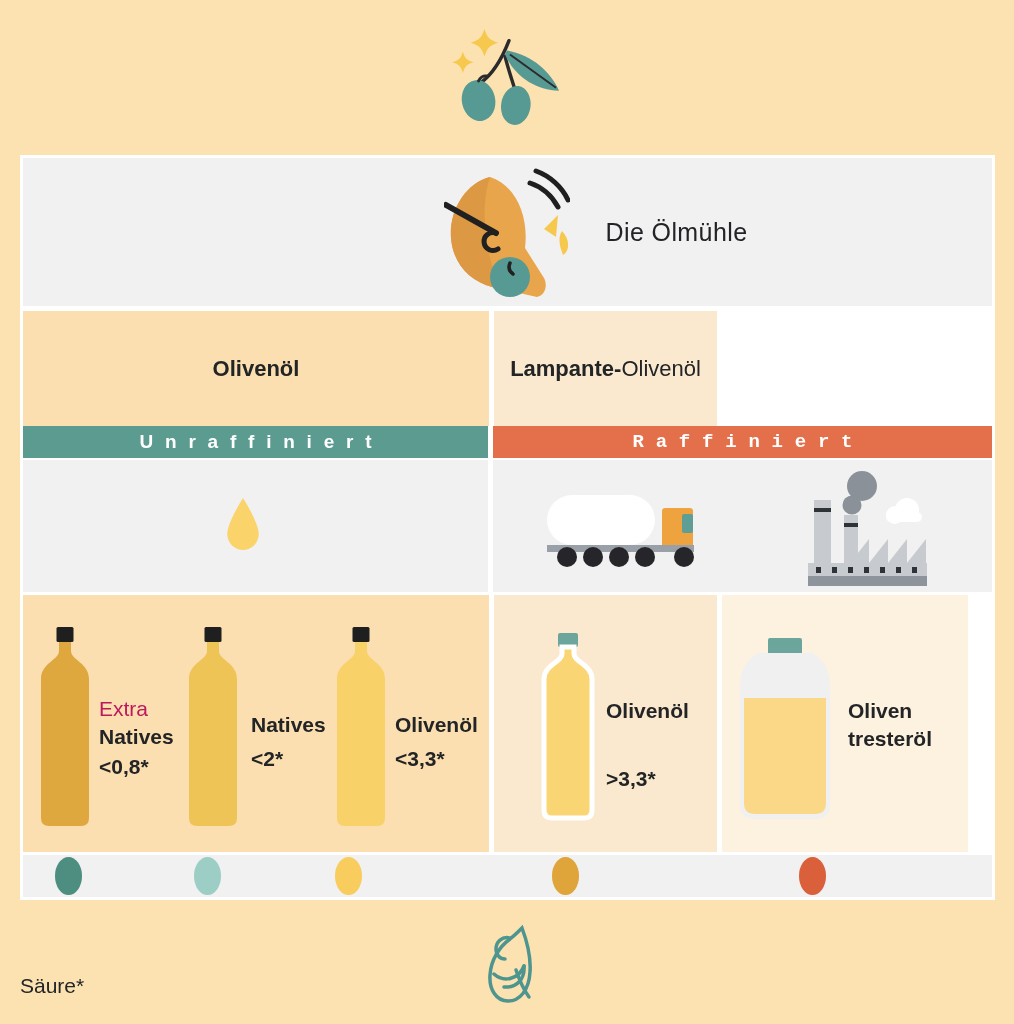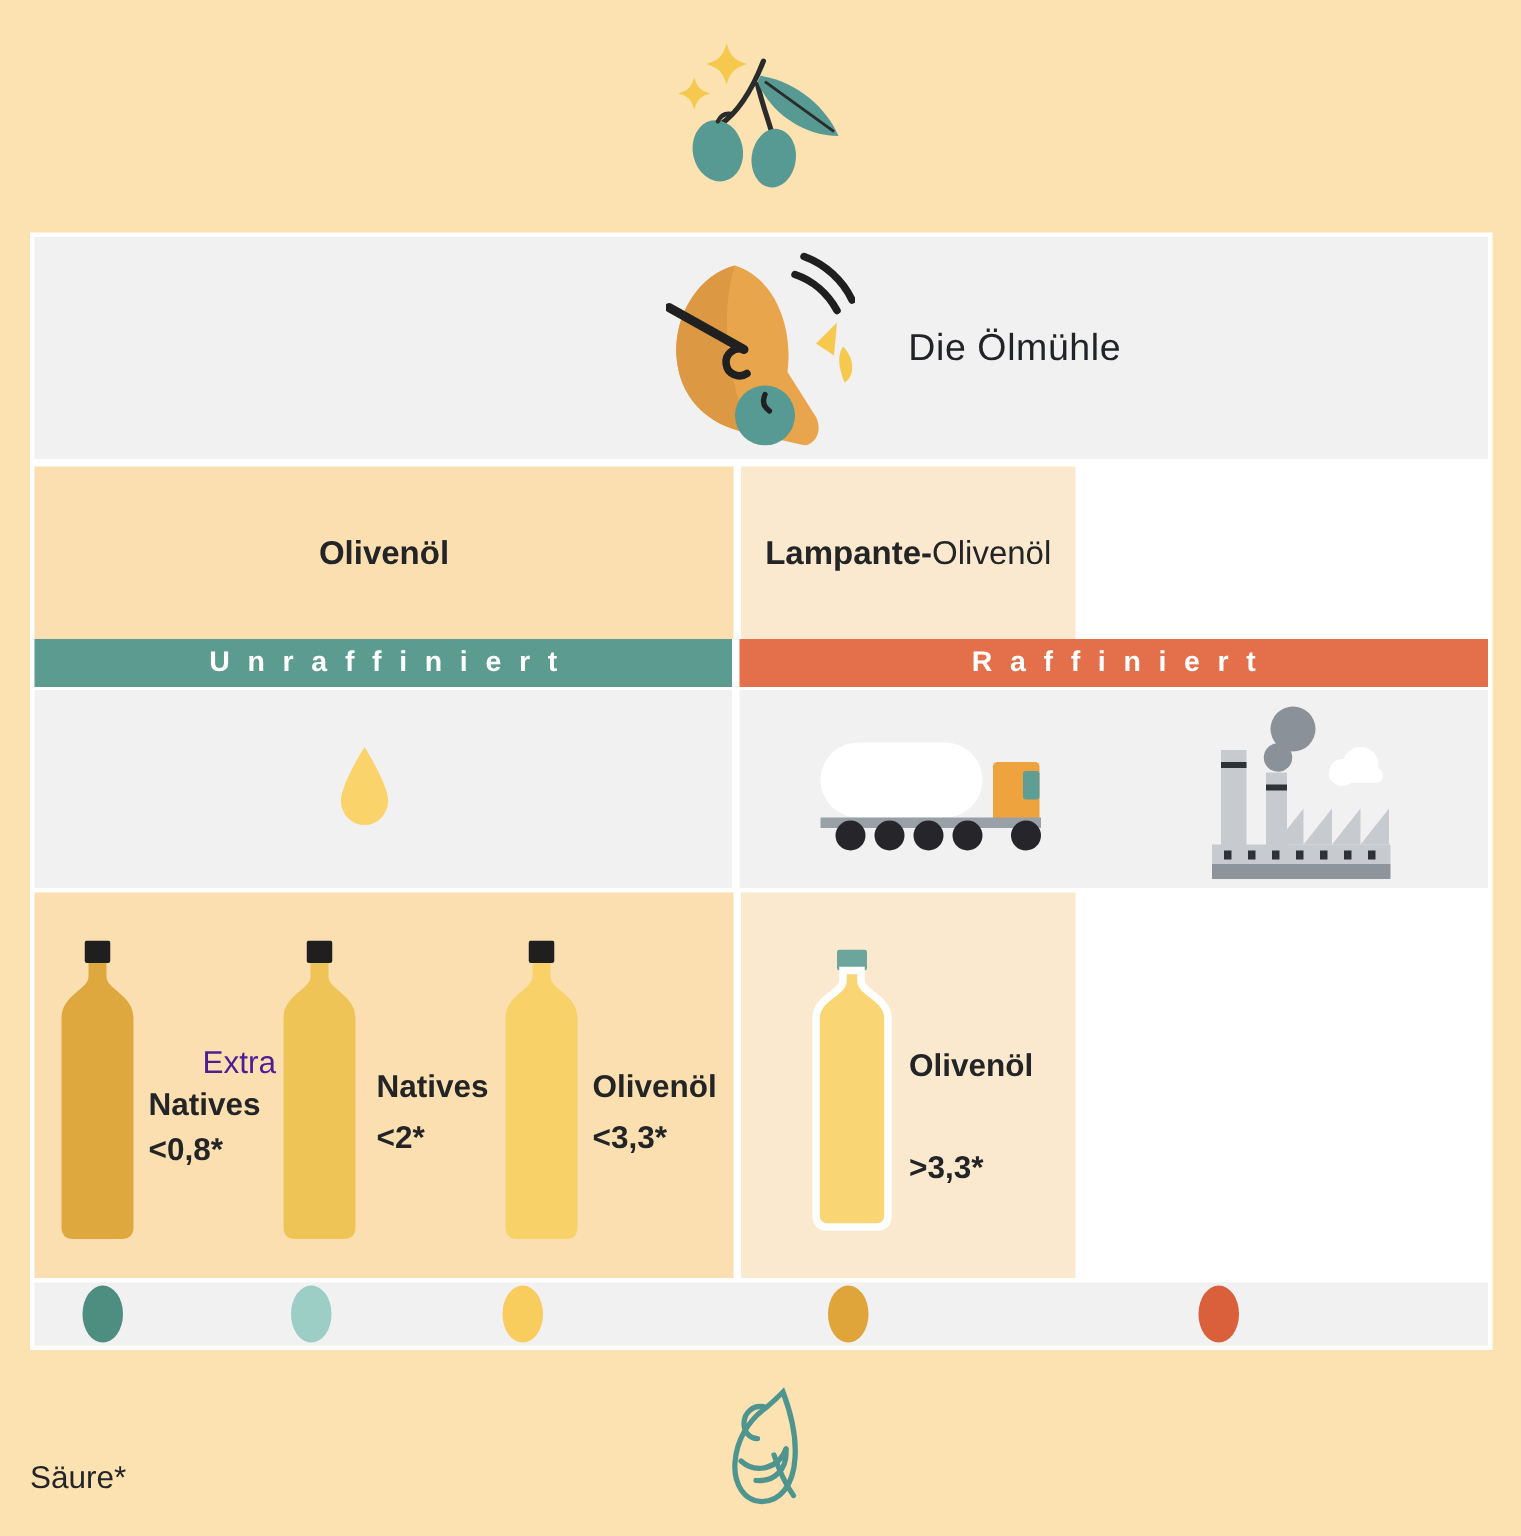--- a/index.html
+++ b/index.html
@@ -38,21 +38,21 @@
   .truck-pos{position:absolute;left:52px;top:17px;}
   .factory-pos{position:absolute;left:307px;top:8px;}
 
   .row-products{display:flex;gap:5px;margin-bottom:3px;}
   .pcell{height:257px;position:relative;}
   .bottle{position:absolute;top:32px;}
   .b1{left:14px;} .b2{left:162px;} .b3{left:310px;}
   .b4{left:45px;top:38px;} .jug{left:12px;top:43px;}
   .plabel{position:absolute;font-size:21px;font-weight:bold;line-height:28px;
           text-align:left;white-space:nowrap;}
-  .prefix{font-weight:normal;color:#4c1d95;margin-left:36px;}
+  .prefix{font-weight:normal;color:#be185d;}
   .l1{left:76px;top:100px;} .l2{left:228px;top:116px;} .l3{left:372px;top:116px;}
   .l4{left:112px;top:102px;} .l5{left:126px;top:102px;}
   .acid{display:block;}
   .l1 .acid{margin-top:2px;} .l2 .acid,.l3 .acid{margin-top:6px;} .l4 .acid{margin-top:40px;}
 
   .row-dots{height:42px;background:#F1F1F1;position:relative;}
   .dot{position:absolute;top:2px;width:27px;height:38px;border-radius:50%;}
   .d1{left:32px;} .d2{left:171px;} .d3{left:312px;} .d4{left:529px;} .d5{left:776px;}
 
   
@@ -103,21 +103,21 @@
       </div>
       <div class="cell c2">
         <span><span class="bold">Lampante-</span><span>Olivenöl</span></span>
       </div>
     </div>
 
     <div class="row-banner">
       <div class="band band1" style="background: rgb(91, 155, 144);">
         <span>Unraffiniert</span>
       </div>
-      <div class="band band2" style="background: rgb(227, 112, 75);">
+      <div class="band band2" style="background: rgb(227, 112, 75); font-family: Liberation Mono, monospace;">
         <span>Raffiniert</span>
       </div>
     </div>
 
     <div class="row-icons">
       <div class="icell i1">
         <svg class="drop-pos" width="38" height="66" viewBox="0 0 70 100">
           <path d="M35,2 C35,2 6,48 6,68 a29,30 0 0 0 58,0 C64,48 35,2 35,2 Z" fill="#FBD36B"></path>
         </svg>
       </div>
@@ -204,20 +204,31 @@
         <svg class="bottle b4" width="58" height="190" viewBox="0 0 58 190">
           <rect x="19" y="0" width="20" height="14" rx="2" fill="#6BA59B"></rect>
           <path d="M23,14 L35,14 L35,21 C35,29 53,32 53,46 L53,177 Q53,185 45,185 L13,185 Q5,185 5,177 L5,46 C5,32 23,29 23,21 Z" stroke="#FFFFFF" stroke-width="5" fill="#FAD573"></path>
         </svg>
         <div class="plabel l4">
           <span style="display:block">Olivenöl</span>
           <span class="acid">&gt;3,3*</span>
         </div>
       </div>
 
+      <div class="pcell c3">
+        <svg class="bottle jug" width="102" height="184" viewBox="0 0 102 184">
+          <rect x="34" y="0" width="34" height="17" rx="2" fill="#6BA59B"></rect>
+          <path d="M24,15 C12,22 6,33 6,47 L6,166 Q6,181 21,181 L81,181 Q96,181 96,166 L96,47 C96,33 90,22 78,15 Z" fill="#F0F0F1"></path>
+          <path d="M10,60 L92,60 L92,165 Q92,176 81,176 L21,176 Q10,176 10,165 Z" fill="#FBD887"></path>
+        </svg>
+        <div class="plabel l5">
+          <span style="display:block">Oliven</span>
+          <span style="display:block">tresteröl</span>
+        </div>
+      </div>
     </div>
 
     <div class="row-dots">
       <span class="dot d1" style="background: rgb(77, 142, 129);"></span>
       <span class="dot d2" style="background: rgb(156, 206, 197);"></span>
       <span class="dot d3" style="background: rgb(248, 205, 94);"></span>
       <span class="dot d4" style="background: rgb(223, 164, 58);"></span>
       <span class="dot d5" style="background: rgb(218, 95, 59);"></span>
     </div>
 

